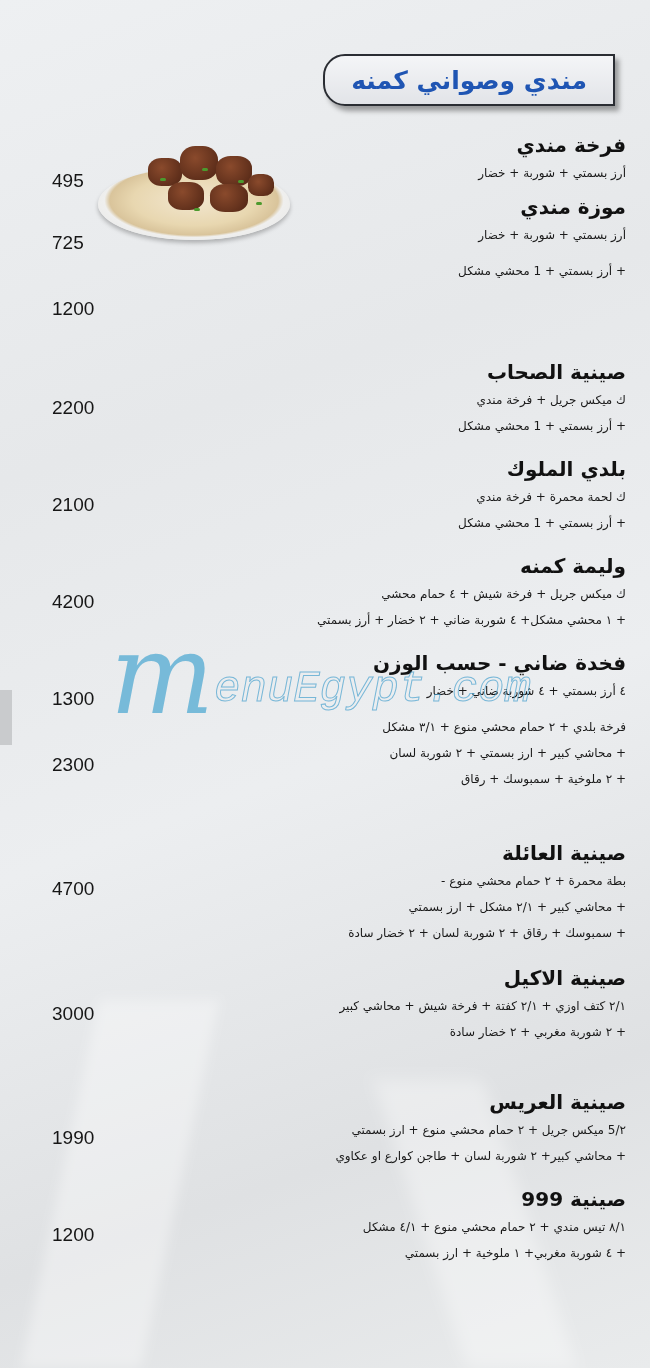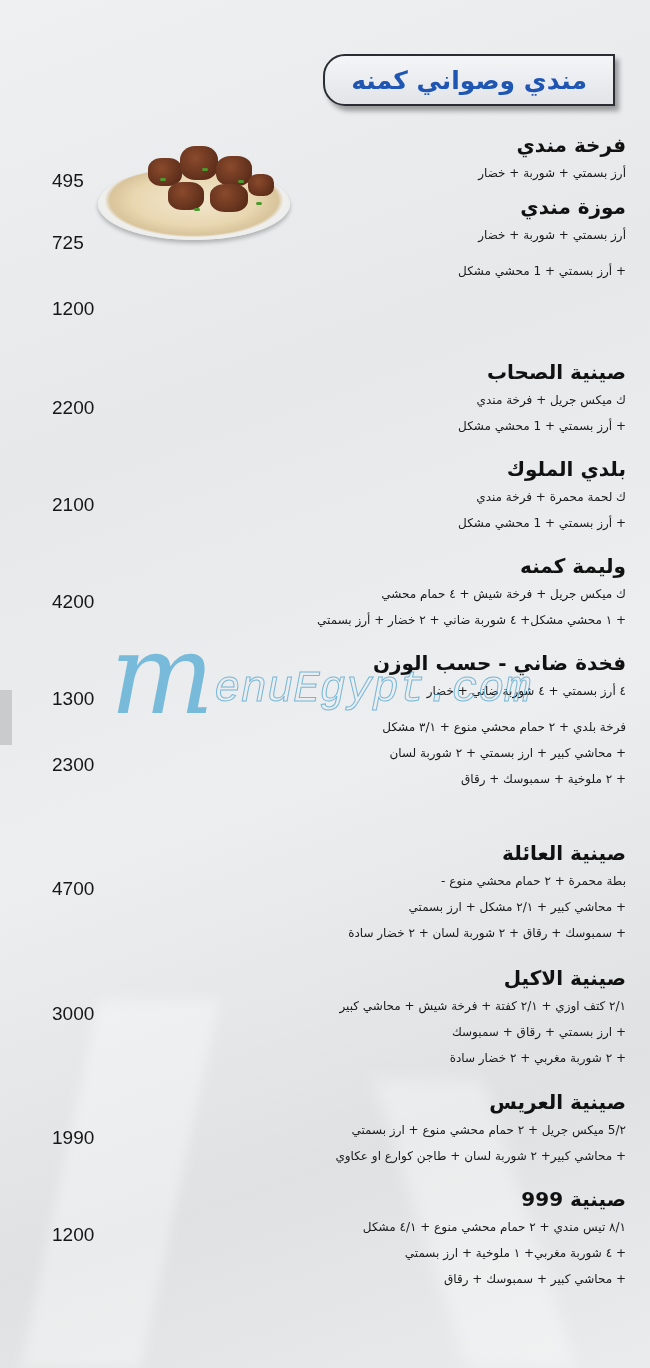--- a/index.html
+++ b/index.html
@@ -134,35 +134,33 @@
   <div class="item" style="height:125px">
     <div class="name">صينية العائلة</div>
     <div class="line">بطة محمرة + ٢ حمام محشي منوع -</div>
     <div class="line">+ محاشي كبير + ٢/١ مشكل + ارز بسمتي</div>
     <div class="line">+ سمبوسك + رقاق + ٢ شوربة لسان + ٢ خضار سادة</div>
     <span class="price">4700</span>
   </div>
   <div class="item" style="height:124px">
     <div class="name">صينية الاكيل</div>
     <div class="line">٢/١ كتف اوزي + ٢/١ كفتة + فرخة شيش + محاشي كبير</div>
-    <div class="line">+ ارز بسمتي + رقاق + سمبوسك</div>
     <div class="line">+ ٢ شوربة مغربي + ٢ خضار سادة</div>
     <span class="price">3000</span>
   </div>
   <div class="item" style="height:97px">
     <div class="name">صينية العريس</div>
     <div class="line">٢/5 ميكس جريل + ٢ حمام محشي منوع + ارز بسمتي</div>
     <div class="line">+ محاشي كبير+ ٢ شوربة لسان + طاجن كوارع او عكاوي</div>
     <span class="price">1990</span>
   </div>
   <div class="item" style="height:124px">
     <div class="name">صينية 999</div>
     <div class="line">٨/١ تيس مندي + ٢ حمام محشي منوع + ٤/١ مشكل</div>
     <div class="line">+ ٤ شوربة مغربي+ ١ ملوخية + ارز بسمتي</div>
-    <div class="line">+ محاشي كبير + سمبوسك + رقاق</div>
     <span class="price">1200</span>
   </div>
 </div>
 
 <div class="watermark">
   <span class="wm-logo">m</span>
   <span class="wm-text">enuEgypt.com</span>
 </div>
 
 </body></html>

